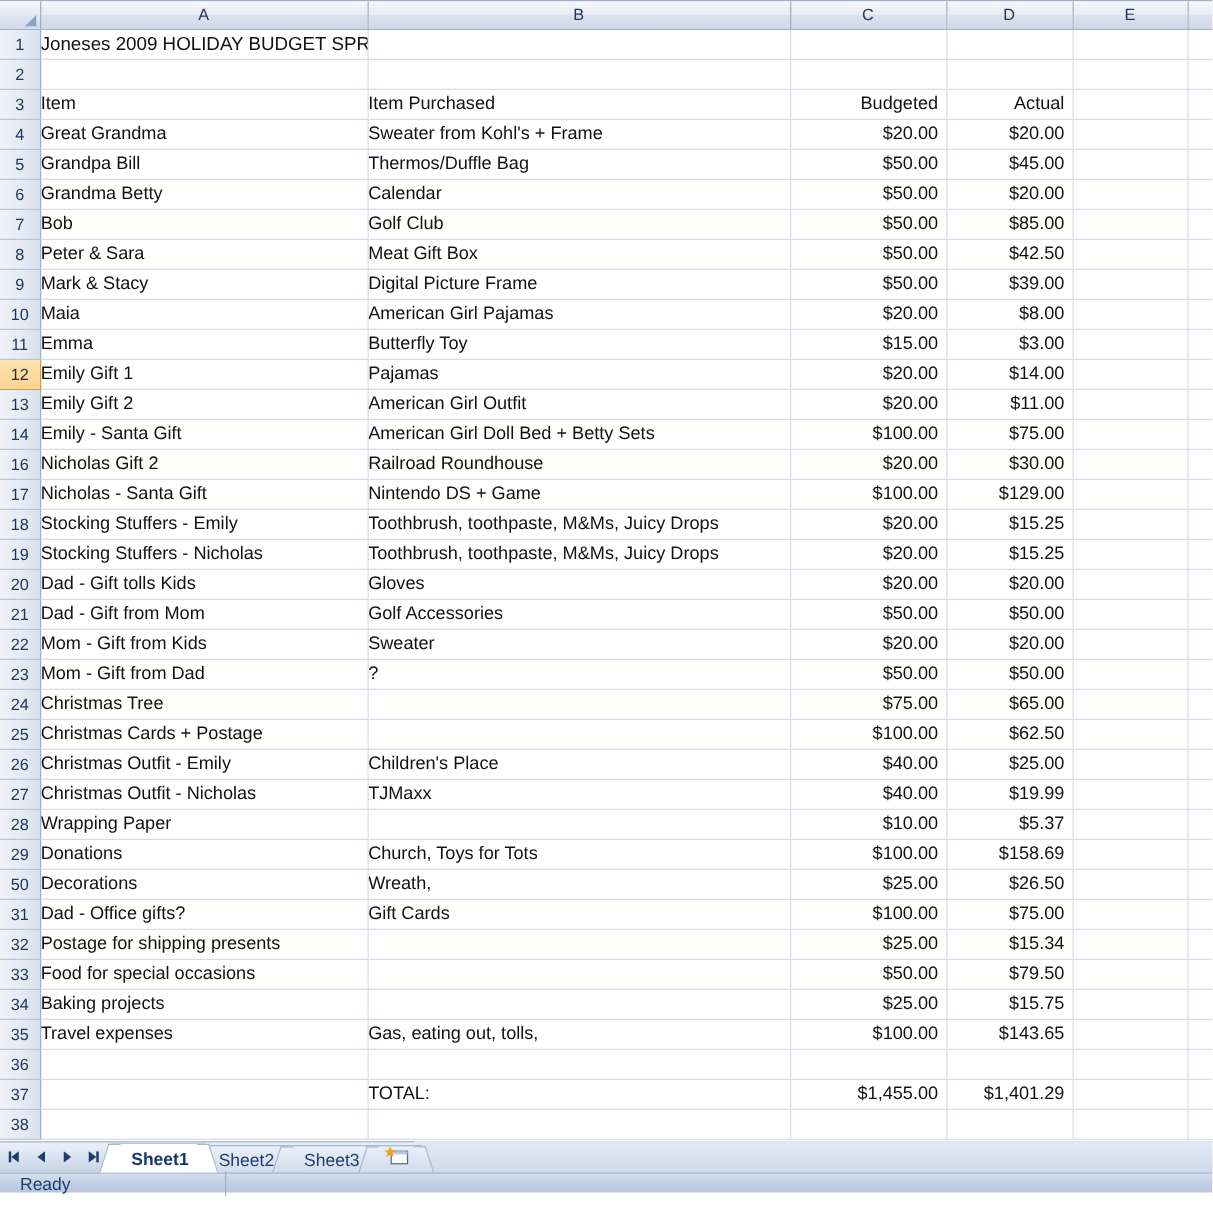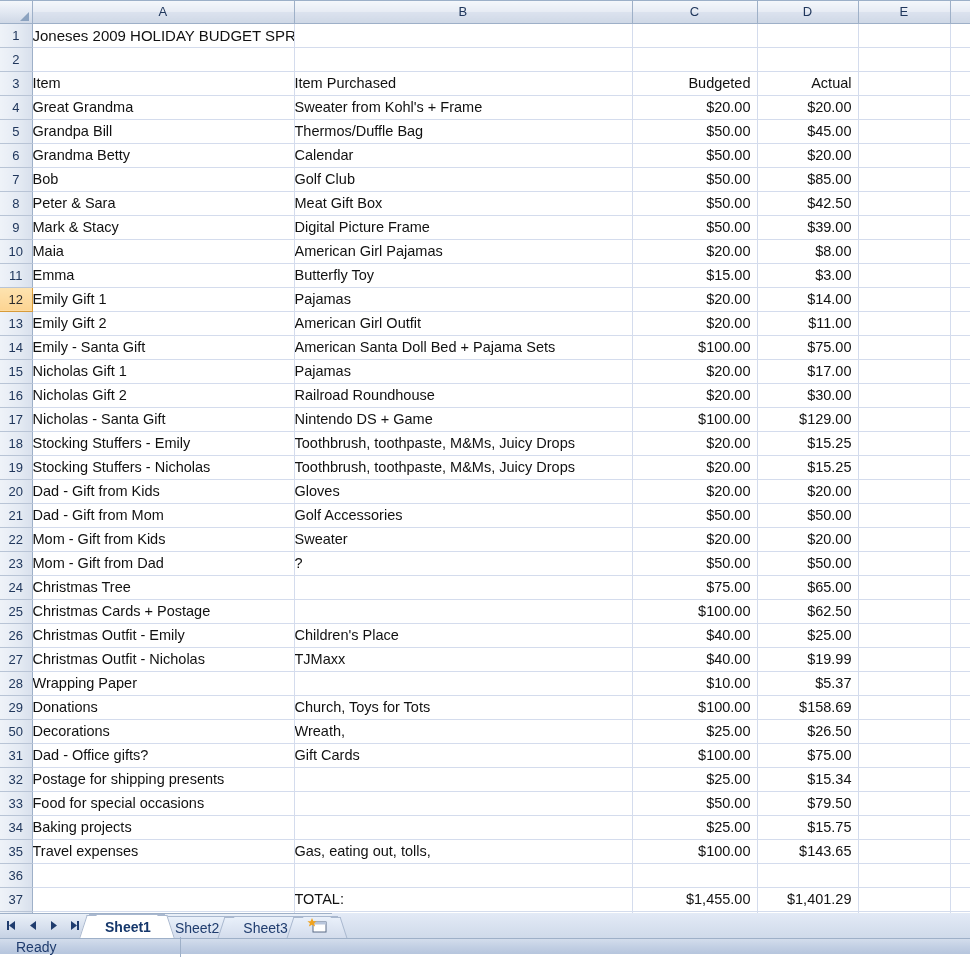--- a/index.html
+++ b/index.html
@@ -449,41 +449,28 @@
             <td class="cell c-d">$11.00</td>
             <td class="cell c-e"></td>
             <td class="cell c-f"></td>
           </tr>
           <tr>
             <td class="rowhead">14</td>
             <td class="cell c-a">
               <span class="clip">Emily - Santa Gift</span>
             </td>
             <td class="cell c-b">
-              <span class="clip">American Santa Doll Bed + Pajama Sets</span>
+              <span class="clip">American Girl Doll Bed + Betty Sets</span>
             </td>
             <td class="cell c-c">$100.00</td>
             <td class="cell c-d">$75.00</td>
             <td class="cell c-e"></td>
             <td class="cell c-f"></td>
           </tr>
           <tr>
-            <td class="rowhead">15</td>
-            <td class="cell c-a">
-              <span class="clip">Nicholas Gift 1</span>
-            </td>
-            <td class="cell c-b">
-              <span class="clip">Pajamas</span>
-            </td>
-            <td class="cell c-c">$20.00</td>
-            <td class="cell c-d">$17.00</td>
-            <td class="cell c-e"></td>
-            <td class="cell c-f"></td>
-          </tr>
-          <tr>
             <td class="rowhead">16</td>
             <td class="cell c-a">
               <span class="clip">Nicholas Gift 2</span>
             </td>
             <td class="cell c-b">
               <span class="clip">Railroad Roundhouse</span>
             </td>
             <td class="cell c-c">$20.00</td>
             <td class="cell c-d">$30.00</td>
             <td class="cell c-e"></td>
@@ -524,21 +511,21 @@
               <span class="clip">Toothbrush, toothpaste, M&amp;Ms, Juicy Drops</span>
             </td>
             <td class="cell c-c">$20.00</td>
             <td class="cell c-d">$15.25</td>
             <td class="cell c-e"></td>
             <td class="cell c-f"></td>
           </tr>
           <tr>
             <td class="rowhead">20</td>
             <td class="cell c-a">
-              <span class="clip">Dad - Gift from Kids</span>
+              <span class="clip">Dad - Gift tolls Kids</span>
             </td>
             <td class="cell c-b">
               <span class="clip">Gloves</span>
             </td>
             <td class="cell c-c">$20.00</td>
             <td class="cell c-d">$20.00</td>
             <td class="cell c-e"></td>
             <td class="cell c-f"></td>
           </tr>
           <tr>

